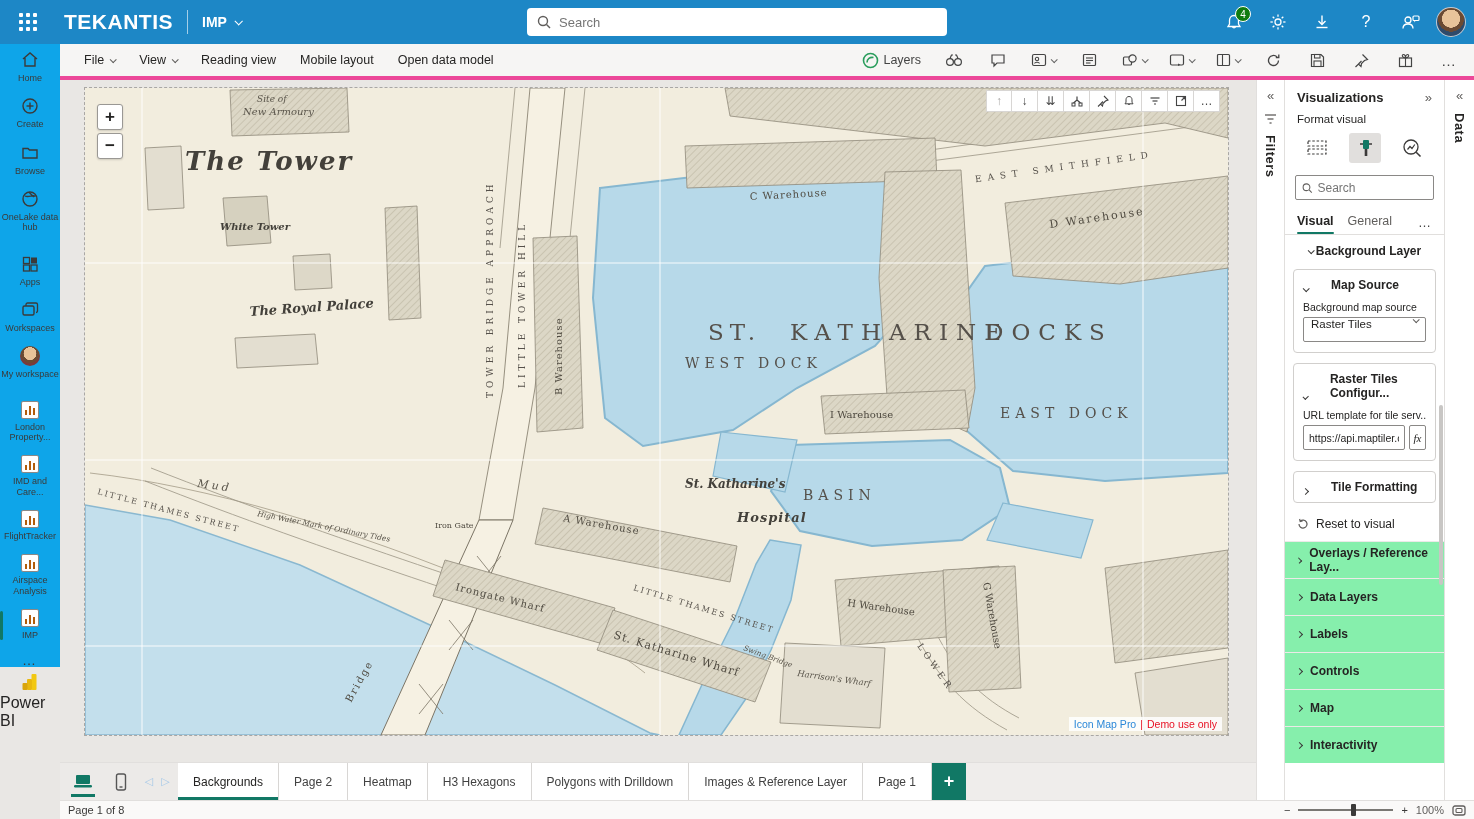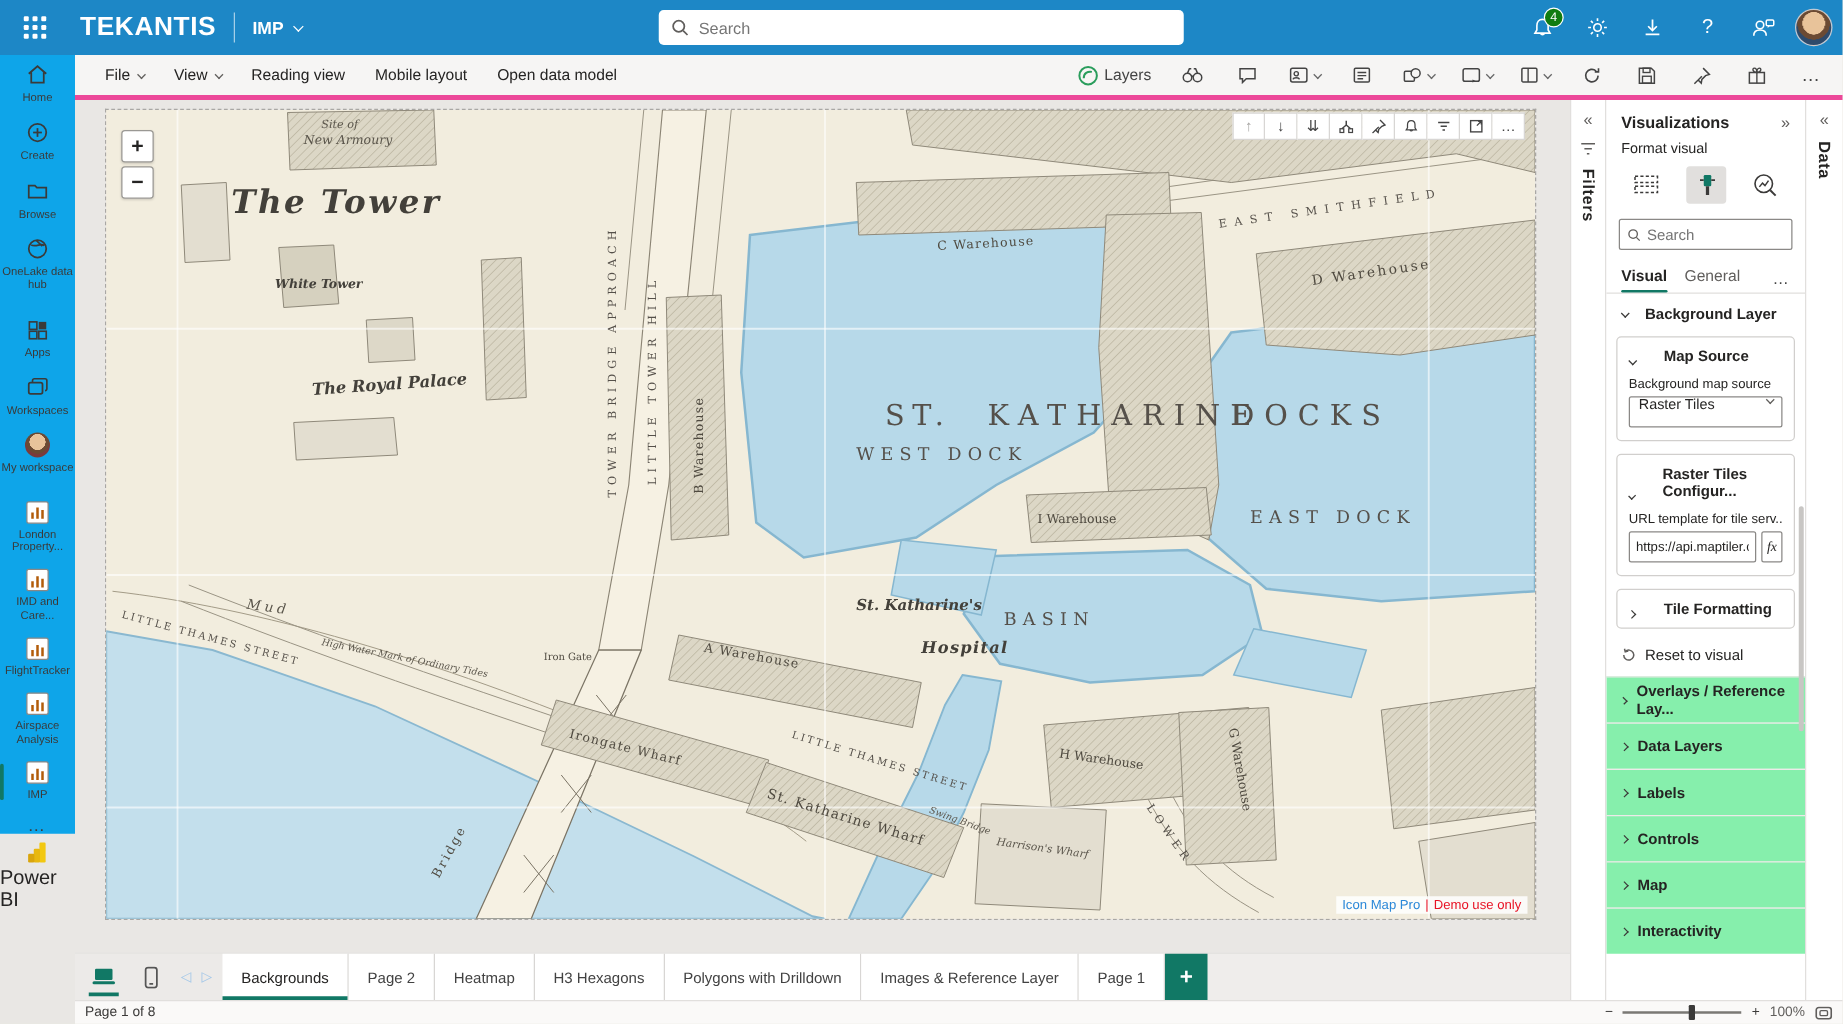--- a/index.html
+++ b/index.html
@@ -86,21 +86,21 @@
   .vp-ico { width:32px; height:30px; display:flex; align-items:center; justify-content:center; border-radius:3px; cursor:pointer;}
   .vp-ico.sel { background:#e1dfdd; }
   .vp-search { margin:4px 10px 8px; height:25px; border:1px solid #8a8886; border-radius:2px; display:flex; align-items:center; padding:0 6px; gap:5px;}
   .vp-search input { border:none; outline:none; width:100%; font-size:12px; color:#333; font-family:inherit;}
   .vp-tabs { display:flex; align-items:center; padding:2px 12px 0; gap:14px; border-bottom:1px solid #e1dfdd;}
   .vp-tab { font-size:12.5px; padding:4px 0 6px; color:#605e5c; cursor:pointer; position:relative;}
   .vp-tab.active { color:#252423; font-weight:bold;}
   .vp-tab.active::after { content:""; position:absolute; left:0; right:0; bottom:0; height:2.5px; background:#117865; border-radius:2px;}
   .vp-tabs .more-h { margin-left:auto; font-size:13px; cursor:pointer;}
   .vp-scroll { flex:1; overflow:hidden; position:relative; padding-bottom:4px;}
-  .sec-head { display:flex; align-items:center; gap:14px; padding:9px 12px 7px; font-size:12px; font-weight:bold; cursor:pointer;}
+  .sec-head { display:flex; align-items:center; gap:3px; padding:9px 12px 7px; font-size:12px; font-weight:bold; cursor:pointer;justify-content:center;}
   .sec-head .chev { width:5px; height:5px; border-width:1.4px; color:#3b3a39;}
   .card { border:1px solid #d1cfcd; border-radius:4px; margin:4px 8px 10px; padding:8px 9px 10px; }
   .card.collapsed { padding:8px 9px; }
   .card-head { display:flex; align-items:flex-end; gap:23px; font-size:12px; font-weight:bold; cursor:pointer;}
   .card-head .chev { width:5px; height:5px; border-width:1.4px; color:#3b3a39;}
   .fld-label { font-size:10.5px; color:#252423; margin:9px 0 4px; white-space:nowrap; overflow:hidden;}
   .dropdown { height:25px; border:1px solid #8a8886; border-radius:2px; display:flex; justify-content:space-between; padding:0 7px; font-size:11.5px; cursor:pointer; background:#fff;}
   .dropdown .chev { width:5px; height:5px; border-width:1.2px; color:#605e5c;}
   .input-row { display:flex; gap:4px; align-items:center;}
   .txt-input { height:25px; border:1px solid #8a8886; border-radius:2px; font-size:10.5px; padding:0 5px; width:102px; color:#252423; outline:none; font-family:inherit; background:#fff;}

